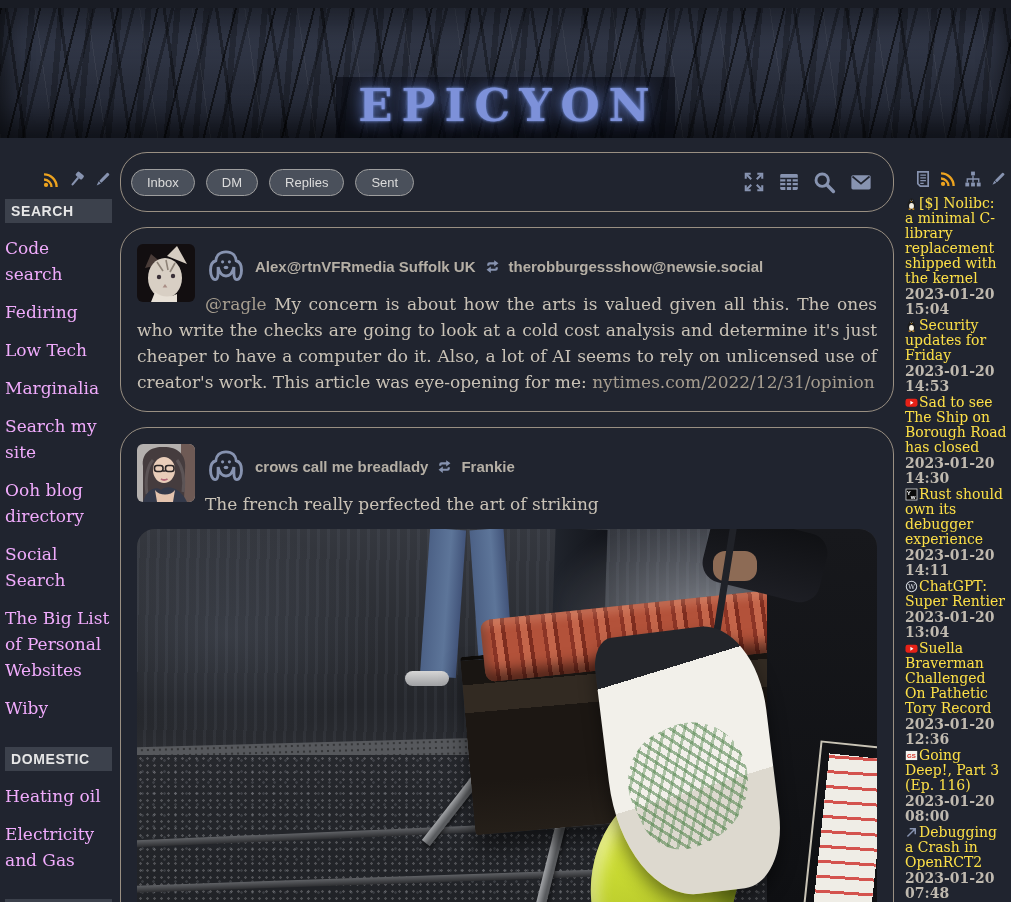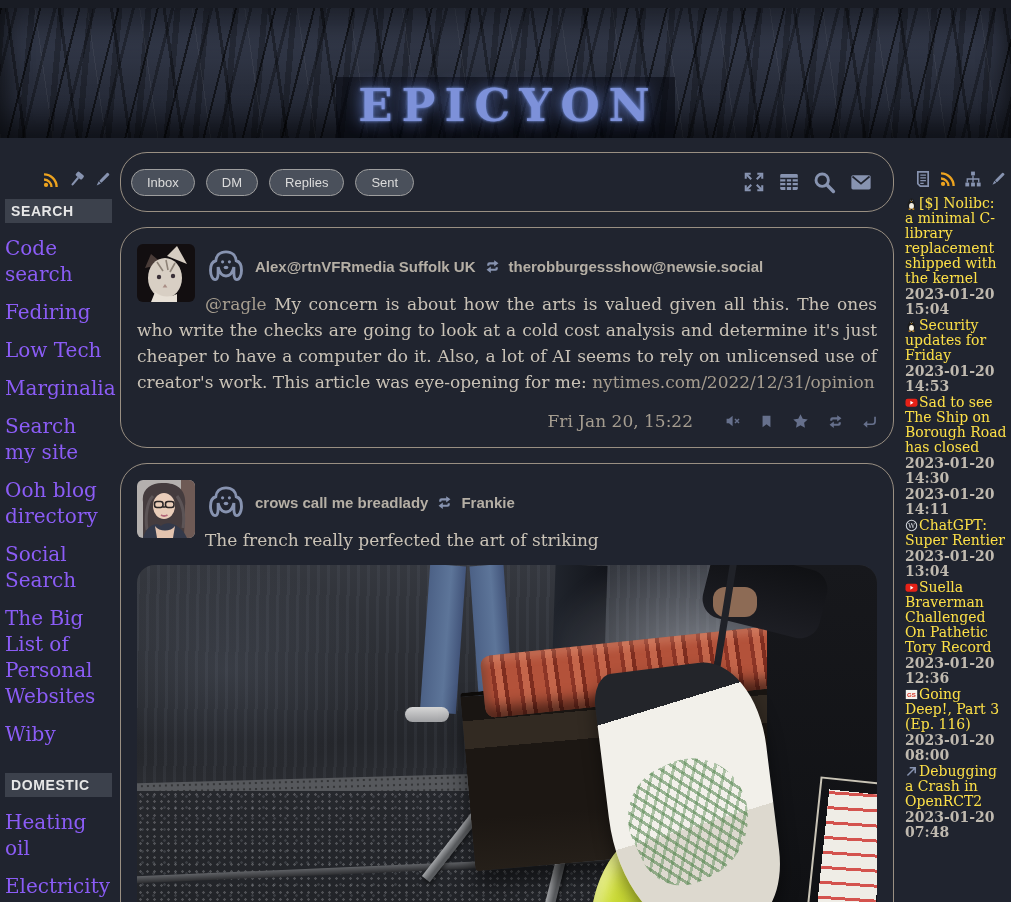--- a/index.html
+++ b/index.html
@@ -22,21 +22,21 @@
   .columns{position:absolute;top:138px;left:0;right:0;bottom:0;display:flex;}
   .left-col{width:118px;box-sizing:border-box;padding:32px 6px 0 5px;flex:none;}
   .center-col{width:780px;box-sizing:border-box;padding:14px 4px 0 2px;flex:none;}
   .right-col{width:113px;box-sizing:border-box;padding:32px 4px 0 7px;flex:none;}
   .col-icons{display:flex;justify-content:flex-end;align-items:center;gap:7px;margin-bottom:8px;}
   .icon-btn{display:inline-flex;cursor:pointer;line-height:0;}
   
   .side-header{background:#3c414c;color:#e7e7e7;font-family:"Liberation Sans",sans-serif;
     font-weight:bold;font-size:14px;letter-spacing:.6px;padding:4px 6px;margin:10px 0 4px 0;}
   .side-header.gap{margin-top:26px;}
-  .side-link{color:#8b5cf6;font-size:20px;line-height:26px;margin:12px 0;cursor:pointer;}
+  .side-link{color:#f0abfc;font-size:17px;line-height:26px;margin:12px 0;cursor:pointer;}
   
   .tabbox{border:1px solid #998f82;border-radius:27px;height:60px;box-sizing:border-box;
     display:flex;align-items:center;justify-content:space-between;padding:0 20px 0 10px;gap:11px;}
   .tabs{display:flex;gap:11px;}
   .tab-btn{background:#4a505b;border:1px solid #9e9e9e;border-radius:14px;color:#dcdcdc;
     font-family:"Liberation Sans",sans-serif;font-size:13px;padding:5px 15px;min-width:28px;
     text-align:center;cursor:pointer;}
   .tab-icons{display:flex;gap:13px;align-items:center;}
   
   .post{border:1px solid #998f82;border-radius:27px;margin-top:15px;padding:16px;overflow:hidden;}
@@ -322,48 +322,20 @@
                 <use href="#i-boost"></use>
               </svg>
             </span>
           <span class="handle">therobburgessshow@newsie.social</span>
         </div>
         <div class="post-body">
           <span class="plink">@ragle</span>
           <span>My concern is about how the arts is valued given all this. The ones who write the checks are going to look at a cold cost analysis and determine it's just cheaper to have a computer do it. Also, a lot of AI seems to rely on unlicensed use of creator's work. This article was eye-opening for me:</span>
           <span class="plink">nytimes.com/2022/12/31/opinion</span>
         </div>
-        <div class="post-footer">
-          <span class="post-time">Fri Jan 20, 15:22</span>
-          <span class="icon-btn">
-              <svg width="16" height="16" style="color:#66708c">
-                <use href="#i-mute"></use>
-              </svg>
-            </span>
-          <span class="icon-btn">
-              <svg width="15" height="15" style="color:#66708c">
-                <use href="#i-bookmark"></use>
-              </svg>
-            </span>
-          <span class="icon-btn">
-              <svg width="17" height="17" style="color:#66708c">
-                <use href="#i-star"></use>
-              </svg>
-            </span>
-          <span class="icon-btn">
-              <svg width="17" height="17" style="color:#66708c">
-                <use href="#i-boost"></use>
-              </svg>
-            </span>
-          <span class="icon-btn">
-              <svg width="15" height="15" style="color:#66708c">
-                <use href="#i-reply"></use>
-              </svg>
-            </span>
-        </div>
       </article>
 
       <article class="post">
         <div class="avatar">
           <svg width="58" height="58" viewBox="0 0 58 58">
             <rect width="58" height="58" fill="#b4b0ae"></rect>
             <rect x="44" y="0" width="14" height="58" fill="#6e5a55"></rect>
             <path d="M6 58 V22 C4 8 16 2 27 3 C40 3 50 10 48 26 L47 58 Z" fill="#453c3e"></path>
             <path d="M10 50 C8 36 10 22 16 16 M46 48 C48 34 46 24 40 16" stroke="#5c5456" stroke-width="3" fill="none"></path>
             <ellipse cx="27" cy="26" rx="11" ry="13" fill="#e9cdb9"></ellipse>
@@ -464,20 +436,25 @@
       </div>
       <div class="news-date">2023-01-20 14:53</div>
 
       <div class="news-item">
         <span class="ni"><svg width="13" height="13">
               <use href="#i-youtube"></use>
             </svg></span><span>Sad to see The Ship on Borough Road has closed</span>
       </div>
       <div class="news-date">2023-01-20 14:30</div>
 
+      <div class="news-item">
+        <span class="ni"><svg width="13" height="13">
+              <use href="#i-yw"></use>
+            </svg></span><span>Rust should own its debugger experience</span>
+      </div>
       <div class="news-date">2023-01-20 14:11</div>
 
       <div class="news-item">
         <span class="ni"><svg width="13" height="13">
               <use href="#i-wordpress"></use>
             </svg></span><span>ChatGPT: Super Rentier</span>
       </div>
       <div class="news-date">2023-01-20 13:04</div>
 
       <div class="news-item">

